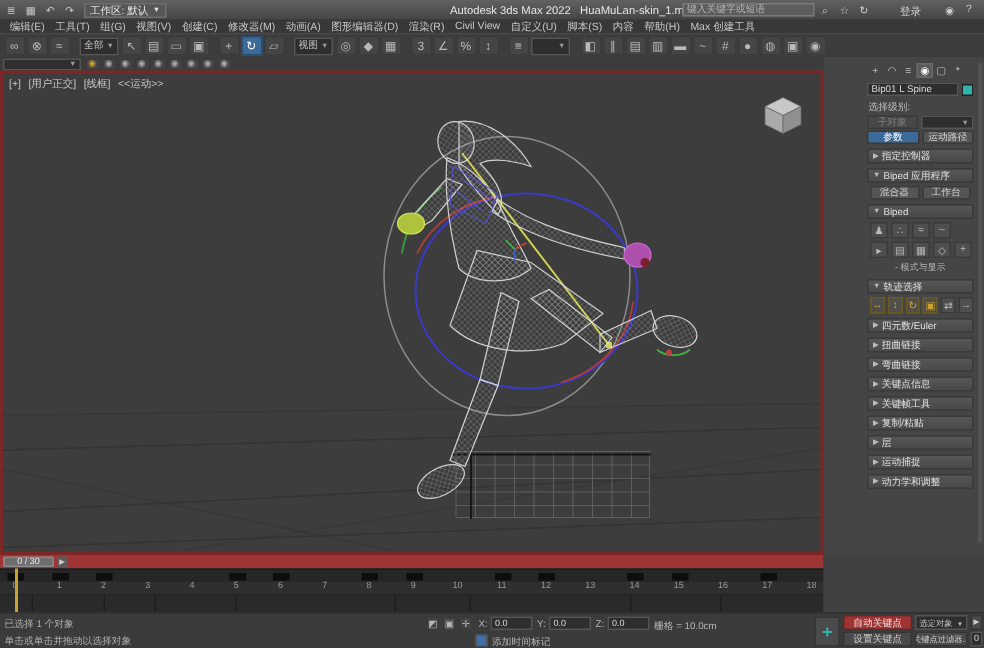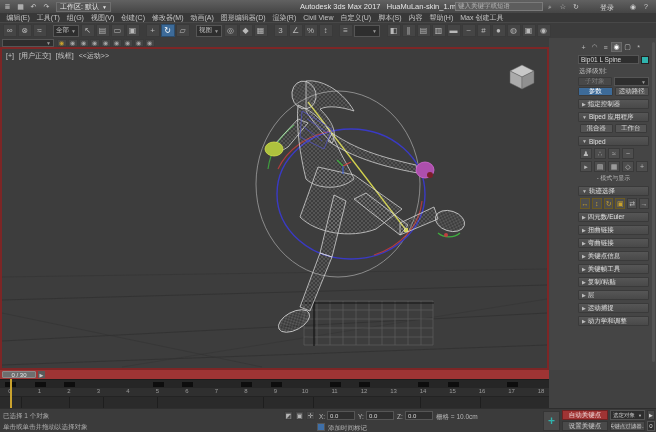--- a/index.html
+++ b/index.html
@@ -124,21 +124,21 @@
 <div id="titlebar" class="abs">
   <span class="qat-icon">≣</span>
   <span class="qat-icon">▦</span>
   <span class="qat-icon">↶</span>
   <span class="qat-icon">↷</span>
   <div id="workspace-dd">
     <span>工作区: 默认</span>
     <span class="arr">▼</span>
   </div>
   <div id="app-title">
-    <span>Autodesk 3ds Max 2017</span>&nbsp;&nbsp;&nbsp;<span>HuaMuLan-skin_1.max</span>
+    <span>Autodesk 3ds Max 2022</span>&nbsp;&nbsp;&nbsp;<span>HuaMuLan-skin_1.max</span>
   </div>
   <div id="search-box">
     <span>键入关键字或短语</span>
   </div>
   <span class="title-right-icon" style="left:545px">⌕</span>
   <span class="title-right-icon" style="left:558px">☆</span>
   <span class="title-right-icon" style="left:571px">↻</span>
   <span id="signin">登录</span>
   <span class="title-right-icon" style="left:628px">◉</span>
   <span class="title-right-icon" style="left:641px">?</span>

